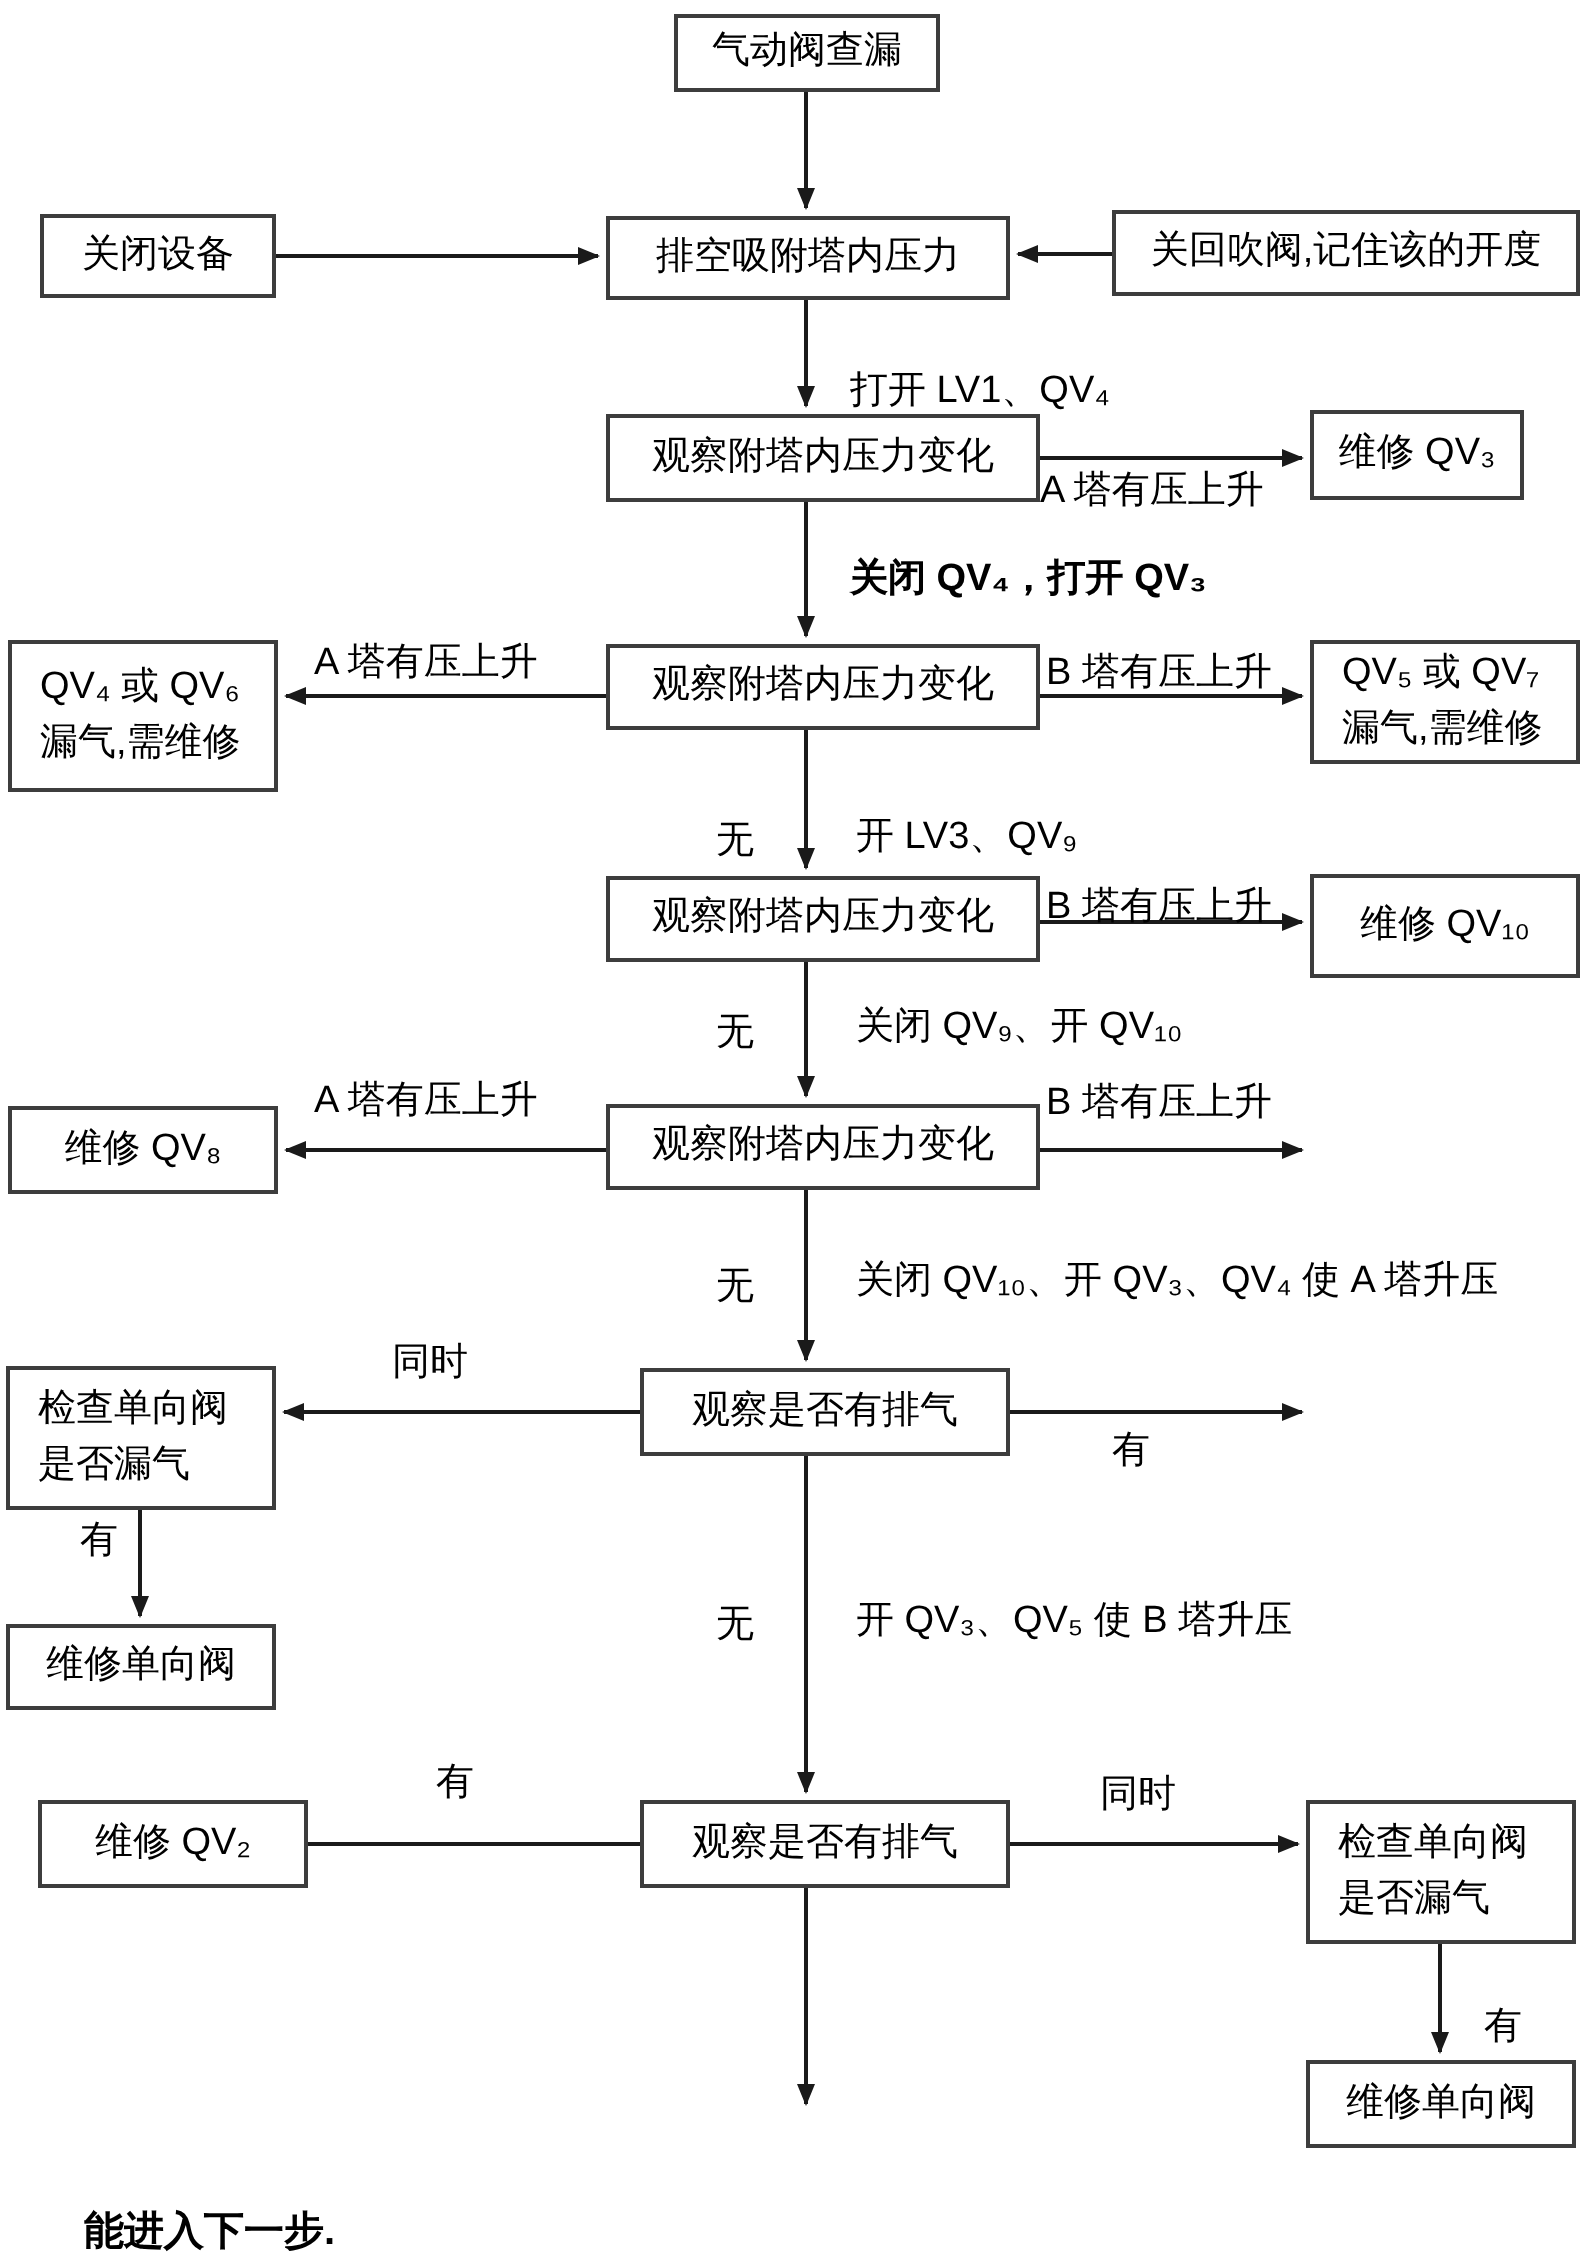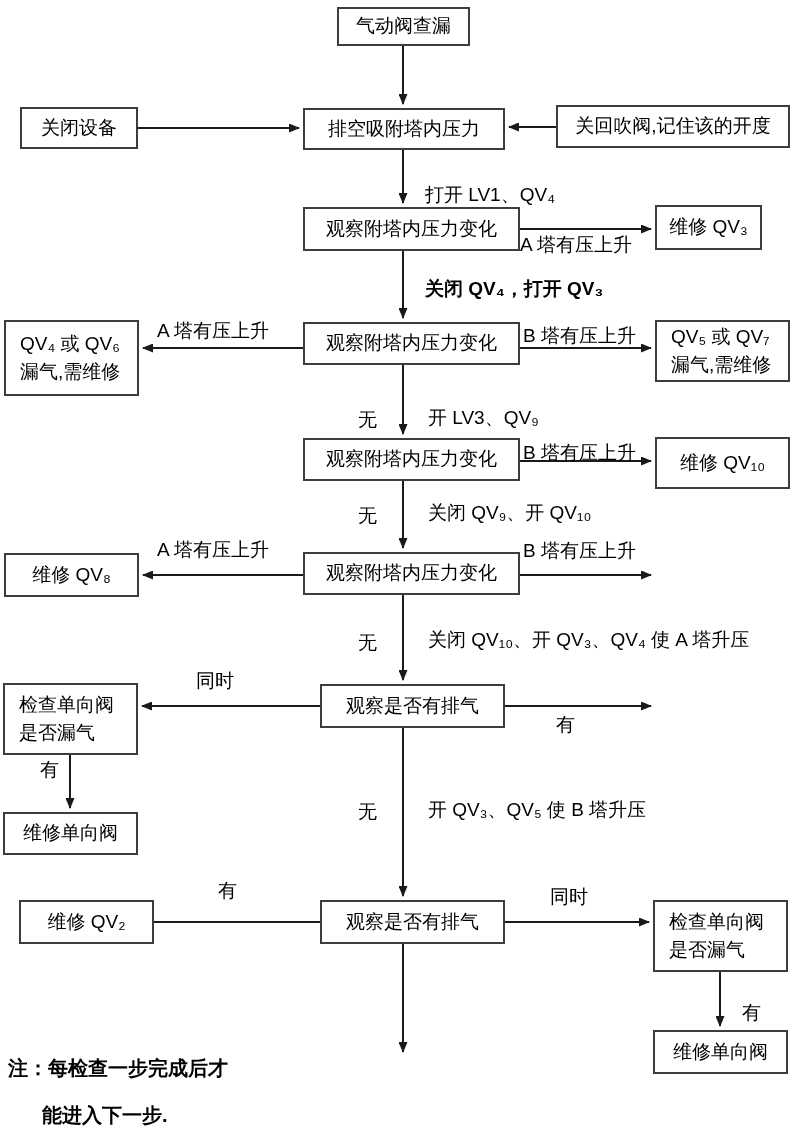--- a/index.html
+++ b/index.html
@@ -125,16 +125,15 @@
   <div class="lbl" style="left:428px;top:627px;">关闭 QV₁₀、开 QV₃、QV₄ 使 A 塔升压</div>
   <div class="lbl" style="left:196px;top:668px;">同时</div>
   <div class="lbl" style="left:556px;top:712px;">有</div>
   <div class="lbl" style="left:40px;top:757px;">有</div>
   <div class="lbl" style="left:358px;top:799px;">无</div>
   <div class="lbl" style="left:428px;top:797px;">开 QV₃、QV₅ 使 B 塔升压</div>
   <div class="lbl" style="left:218px;top:878px;">有</div>
   <div class="lbl" style="left:550px;top:884px;">同时</div>
   <div class="lbl" style="left:742px;top:1000px;">有</div>
 
-  <div class="note" style="left:8px;top:1055px;">注：每检查一步完成后才</div>
   <div class="note" style="left:42px;top:1102px;">能进入下一步.</div>
 
 </div>
 
 </body></html>

